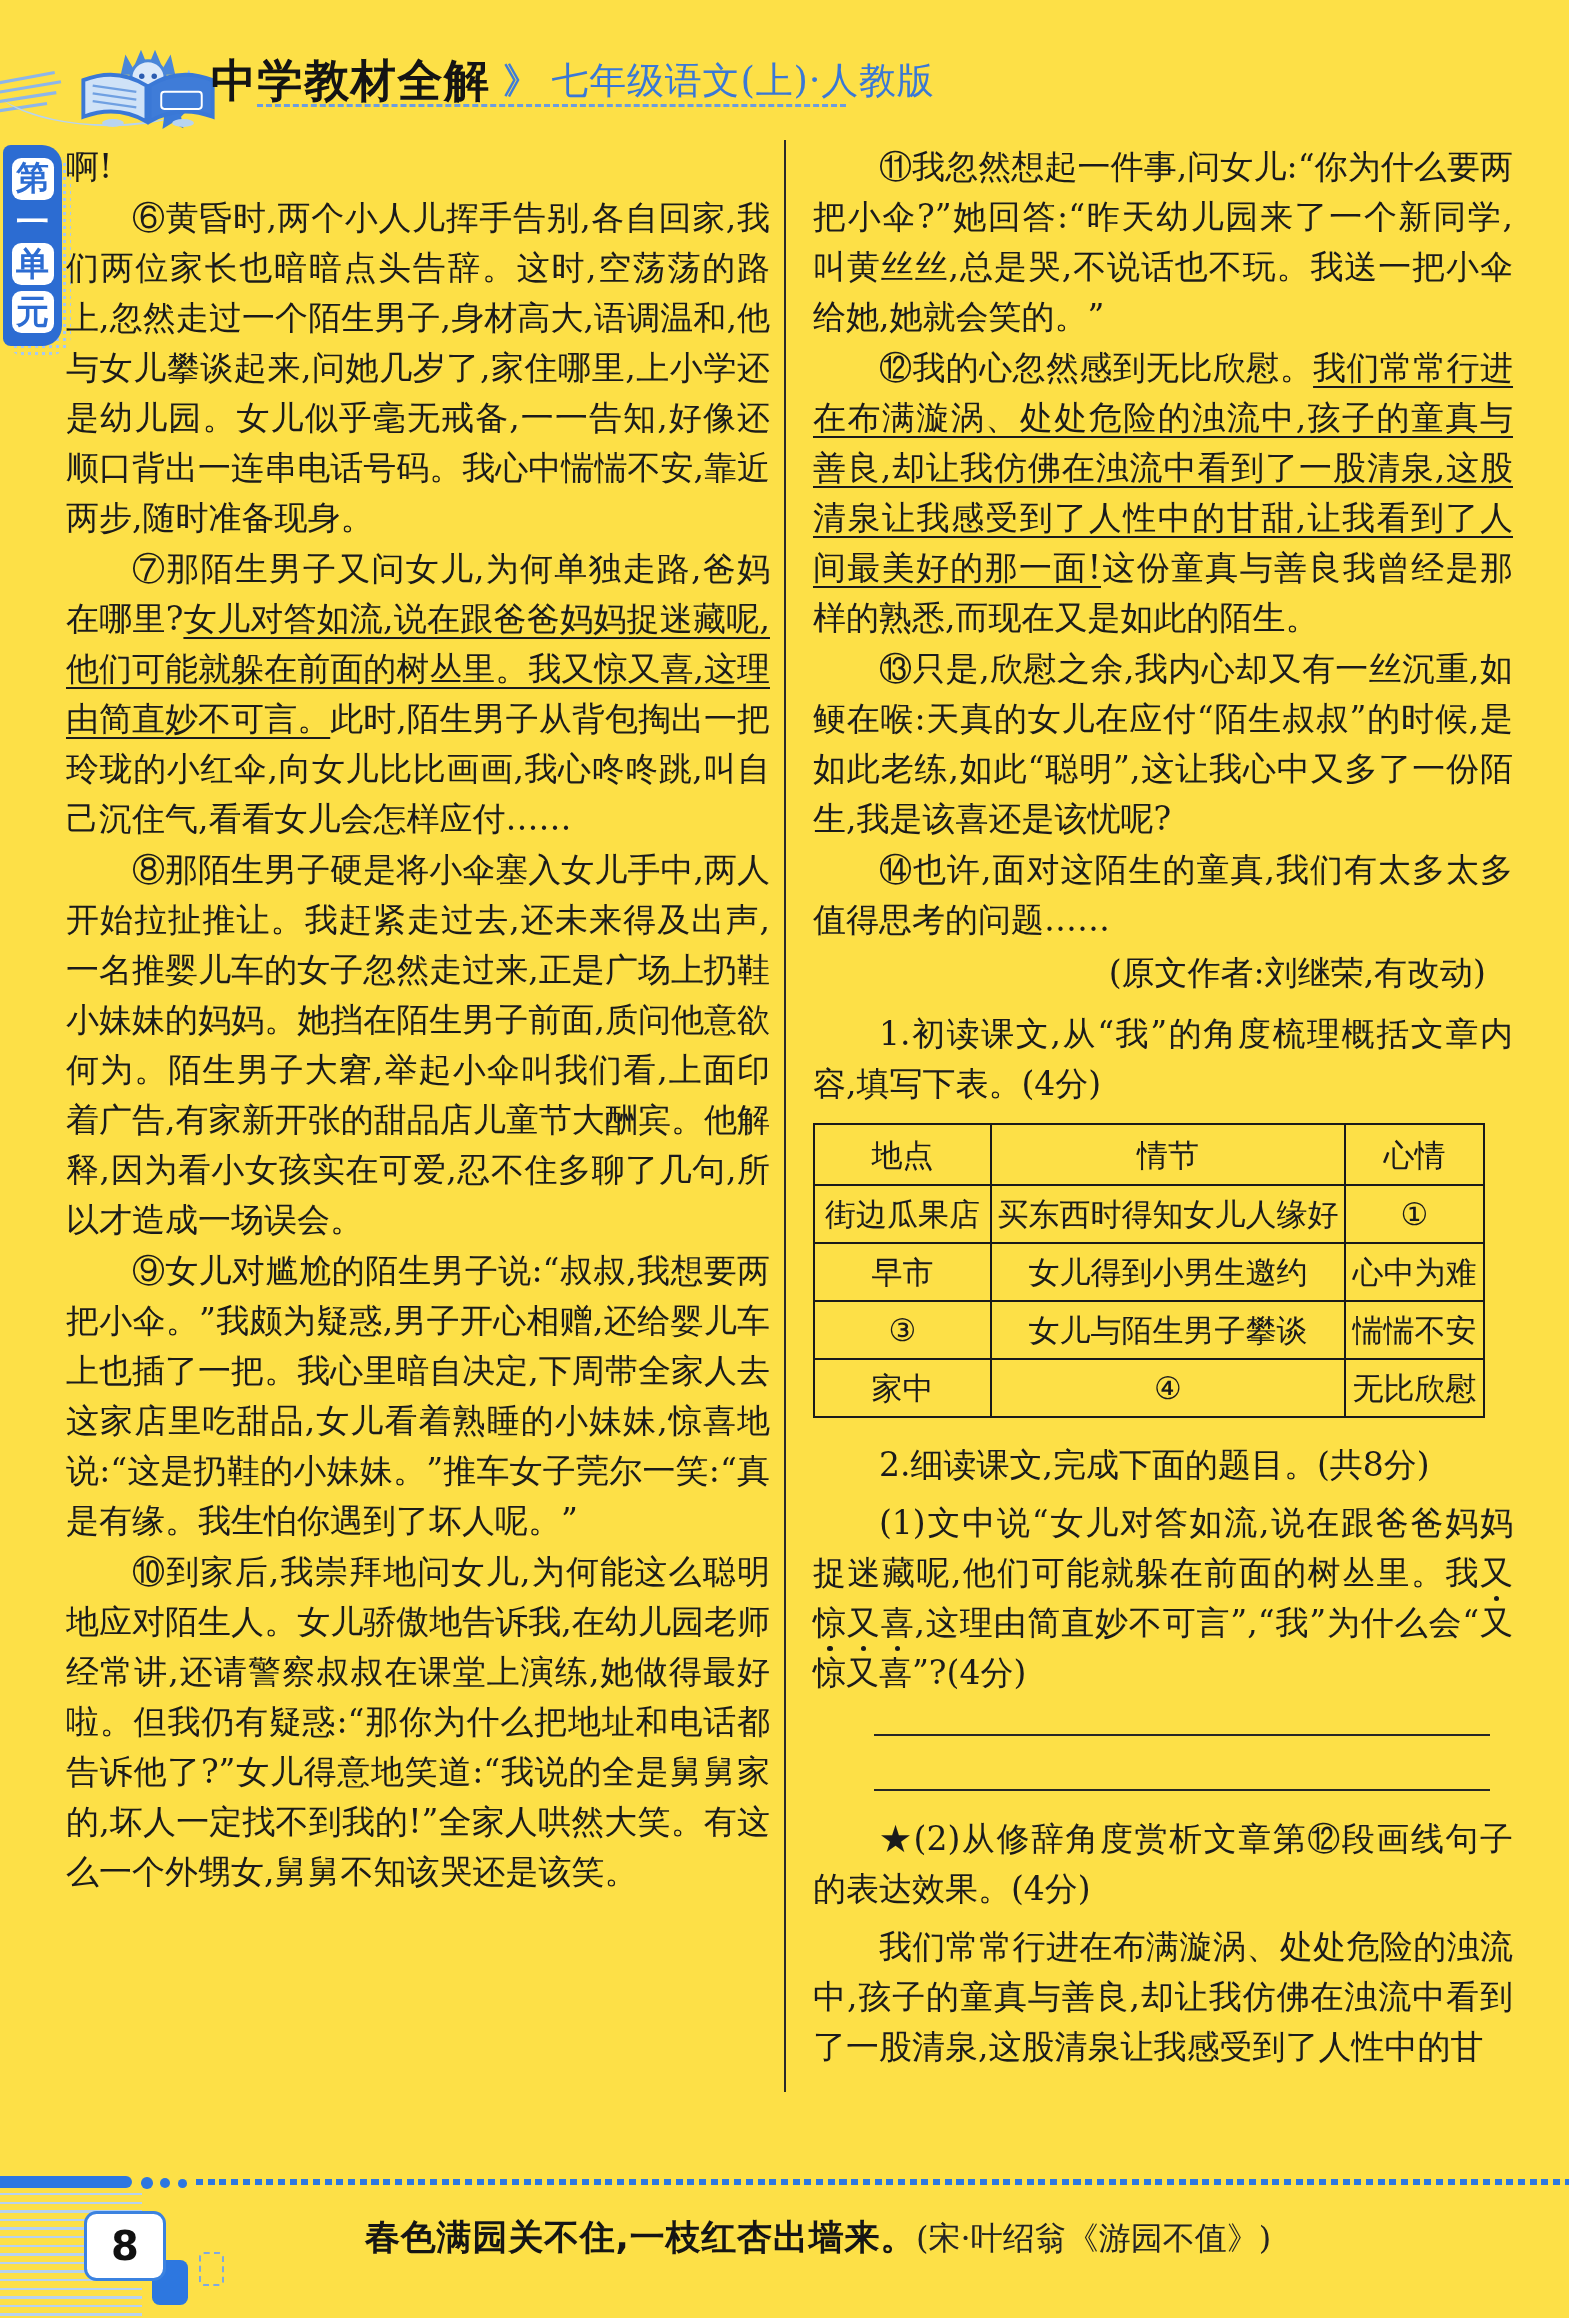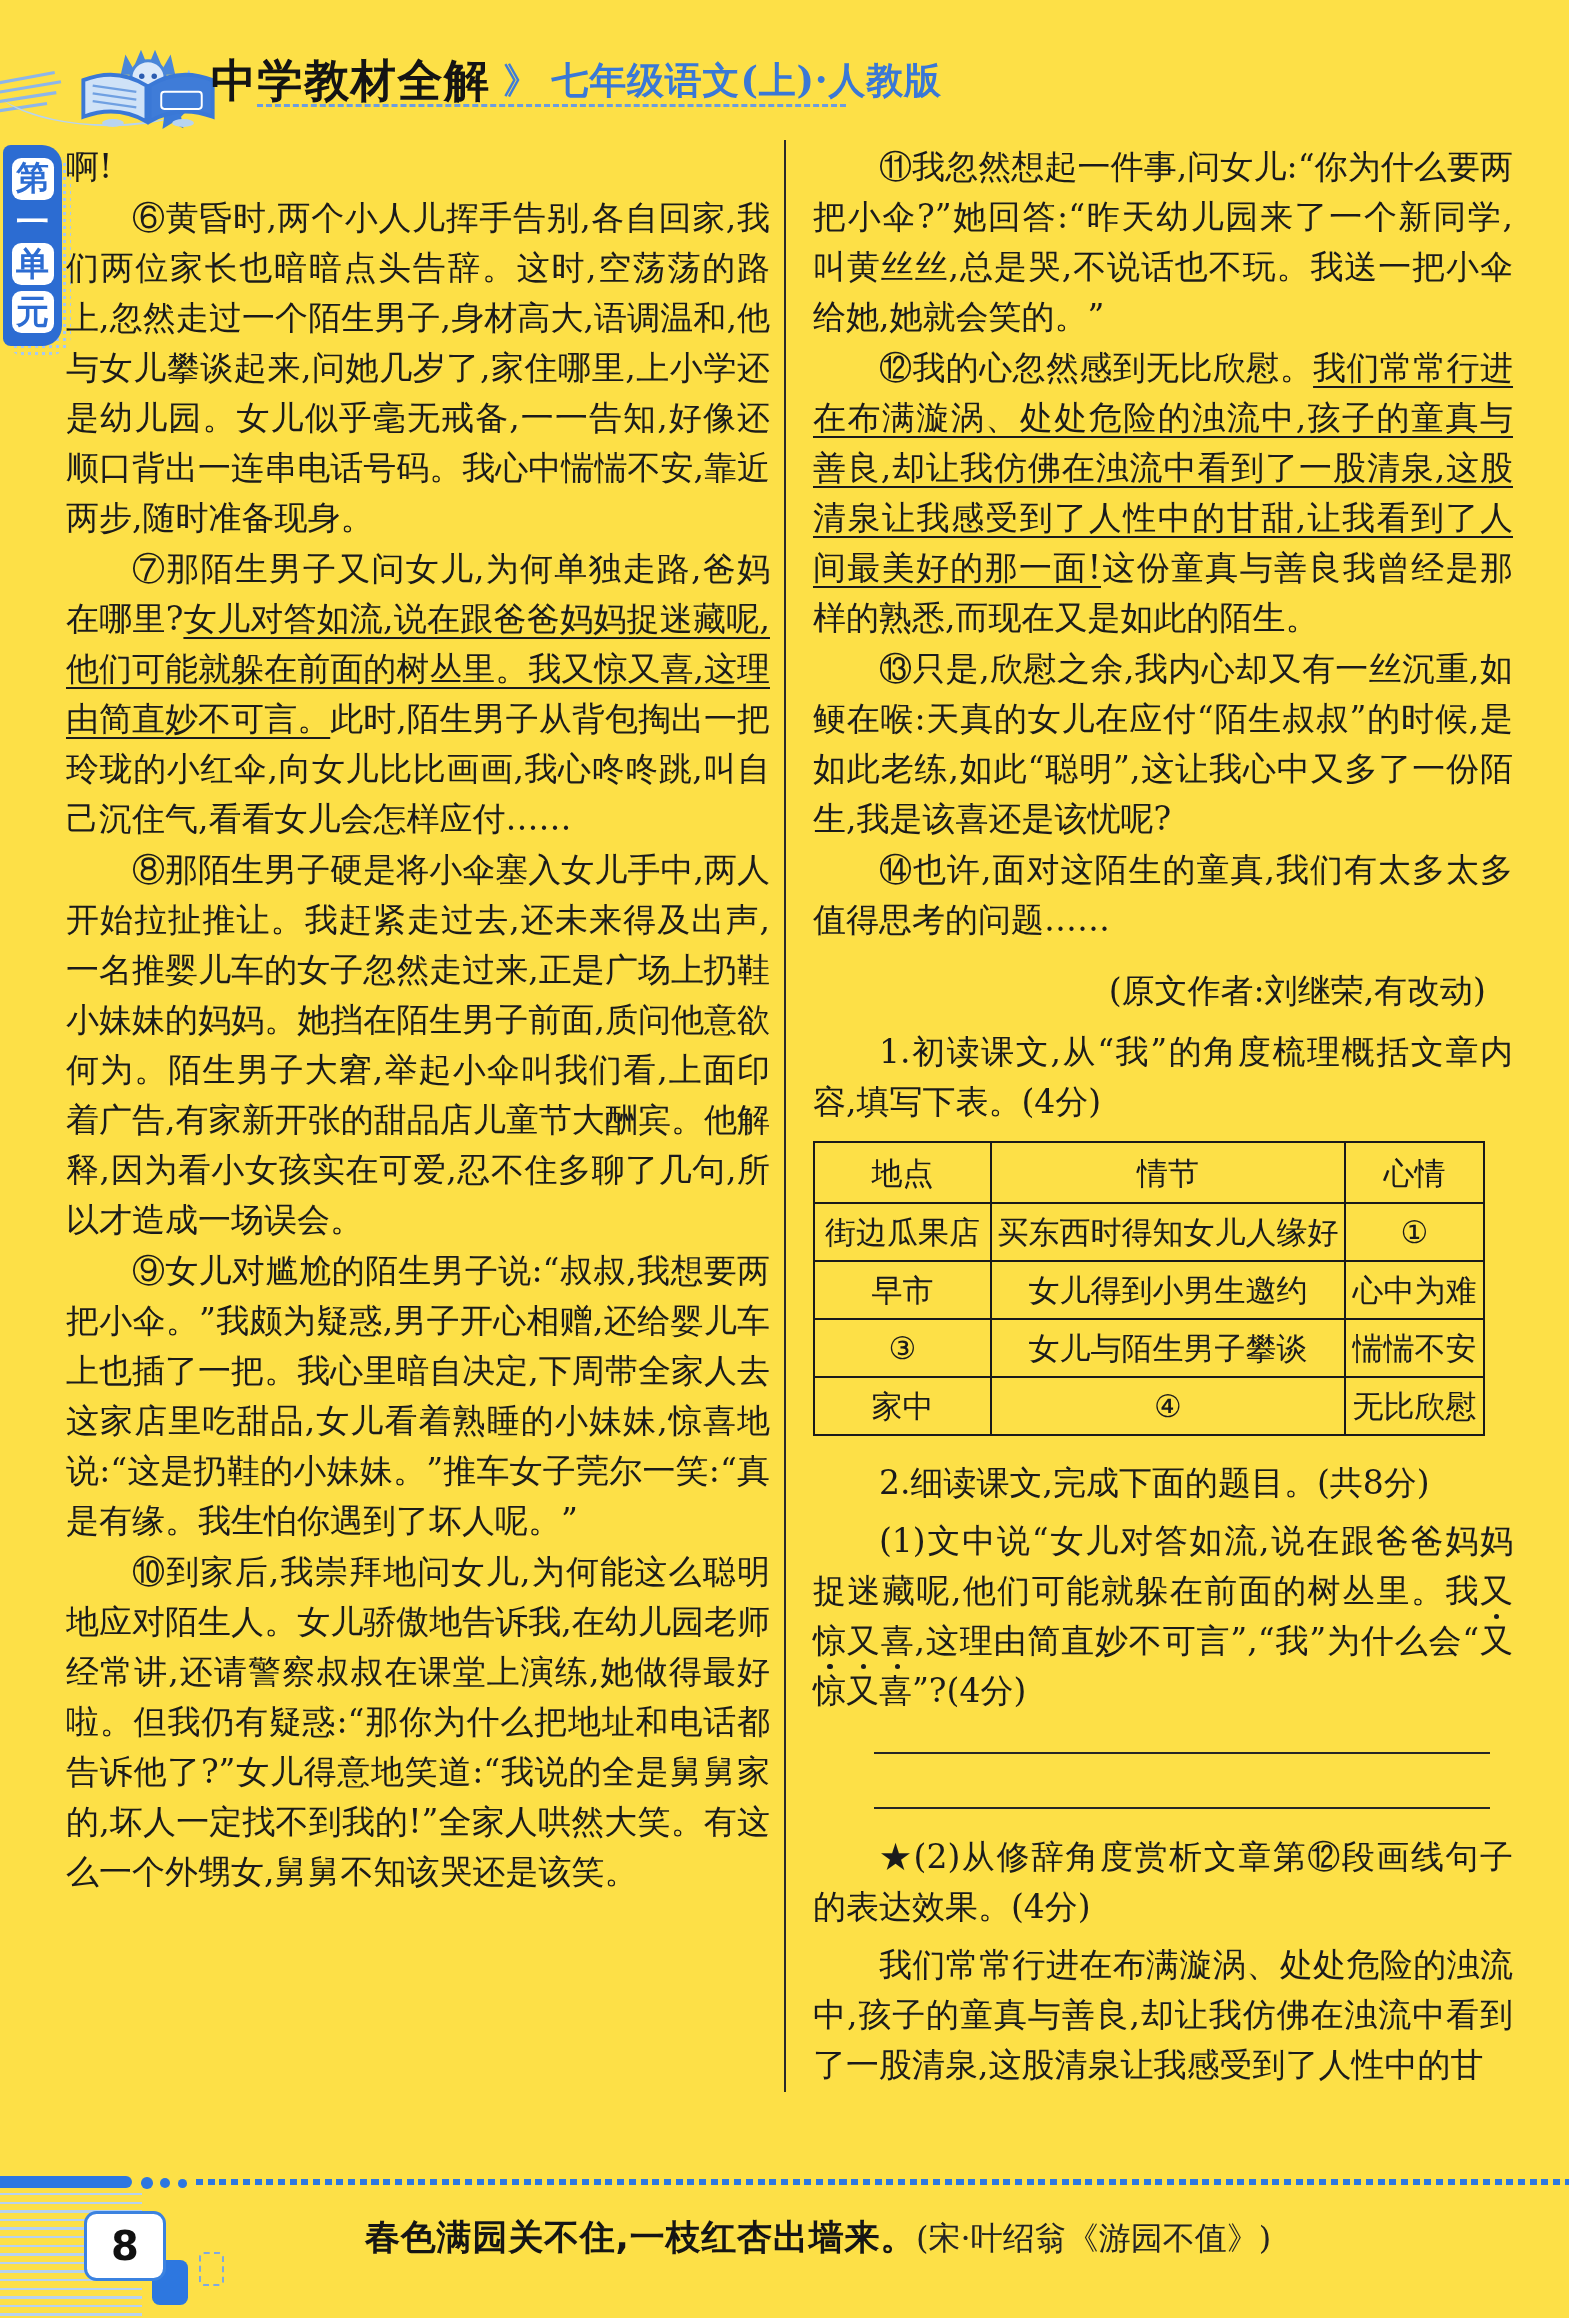--- a/index.html
+++ b/index.html
@@ -10,21 +10,21 @@
     font-family:"DejaVu Serif","Liberation Serif",serif;
     color:#1b1b1b;
   }
   
   .header { position:absolute; left:0; top:0; width:933px; height:140px; }
   .decor-svg { position:absolute; left:0; top:43px; width:280px; height:93px; }
   .mascot-svg { position:absolute; left:74px; top:45px; width:148px; height:82px; }
   .title-row { position:absolute; left:211px; top:51px; display:flex; align-items:center; gap:12.4px; white-space:nowrap; }
   .series-title { font-size:45px; font-weight:bold; color:#141414; letter-spacing:1.6px; }
   .chev { font-size:36px; color:#3f7cd8; font-weight:bold; }
-  .subtitle { font-size:37px; color:#3a78d6; font-weight:bold; letter-spacing:0.8px; }
+  .subtitle { font-size:37px; color:#3a78d6; font-weight:normal; letter-spacing:0.8px; }
   .dash-line { position:absolute; left:257px; top:104px; width:589px; border-top:3.9px dashed #6b9ce0; }
   
   .tab-shadow { position:absolute; left:12.4px; top:154px; width:59px; height:201px;
     border-radius:7.8px 20px 20px 7.8px;
     background-image:radial-gradient(#a9c9ee 1.7px, transparent 2px);
     background-size:7px 7px; }
   .unit-tab { position:absolute; left:3.1px; top:145px; width:59px; height:201px;
     background:#2c6cd2; border-radius:7.8px 20px 20px 7.8px;
     display:flex; flex-direction:column; align-items:center; justify-content:space-evenly; padding:6.2px 0; }
   .tab-box { width:42px; height:42px; background:#ffffff; border-radius:9.3px;
@@ -35,21 +35,21 @@
   .col { position:absolute; top:142px; font-size:33px; line-height:50px; text-align:justify; }
   .col-left  { left:66px;   width:704px; }
   .col-right { left:813px; width:700px; }
   .divider { position:absolute; left:784px; top:140px; width:2.3px; height:1952px; background:#2b2b2b; }
   .para { text-indent:2em; margin-top:1px; }
   .para.noindent { text-indent:0; margin-top:0; }
   .uline { text-decoration:underline; text-underline-offset:7px; text-decoration-thickness:2.3px; }
   .em-char { position:relative; }
   .em-char::after { content:""; position:absolute; left:50%; bottom:-9.3px; width:5.4px; height:5.4px;
     margin-left:-2.7px; border-radius:50%; background:#1b1b1b; }
-  .author-line { text-align:right; padding-right:27px; margin-top:21px; }
+  .author-line { text-align:right; padding-right:27px; margin-top:3px; }
   
   .ex-table { border-collapse:collapse; margin-top:14px; width:670px; table-layout:fixed; }
   .ex-table th, .ex-table td { border:2.3px solid #1a1a1a; text-align:center; vertical-align:middle;
     font-weight:normal; font-size:31px; height:58px; padding:0 4.7px; }
   .ex-table th { height:61px; }
   .cw1 { width:177px; } .cw2 { width:354px; } .cw3 { width:139px; }
   .q { margin-top:11px; text-indent:2em; }
   .ans-line { width:616px; border-top:2.3px solid #262626; margin:0 0 0 61px; }
   .ans1 { margin-top:36px; } .ans2 { margin-top:53px; }
   .star-q { margin-top:23px; }

